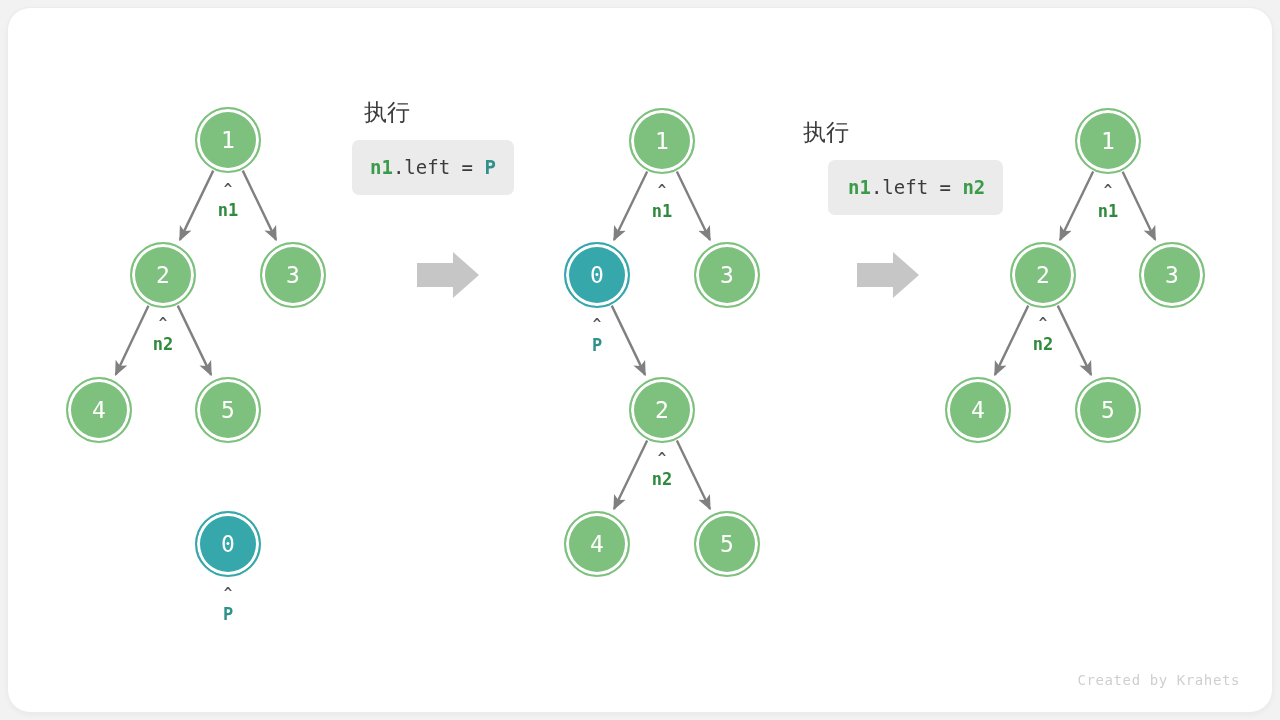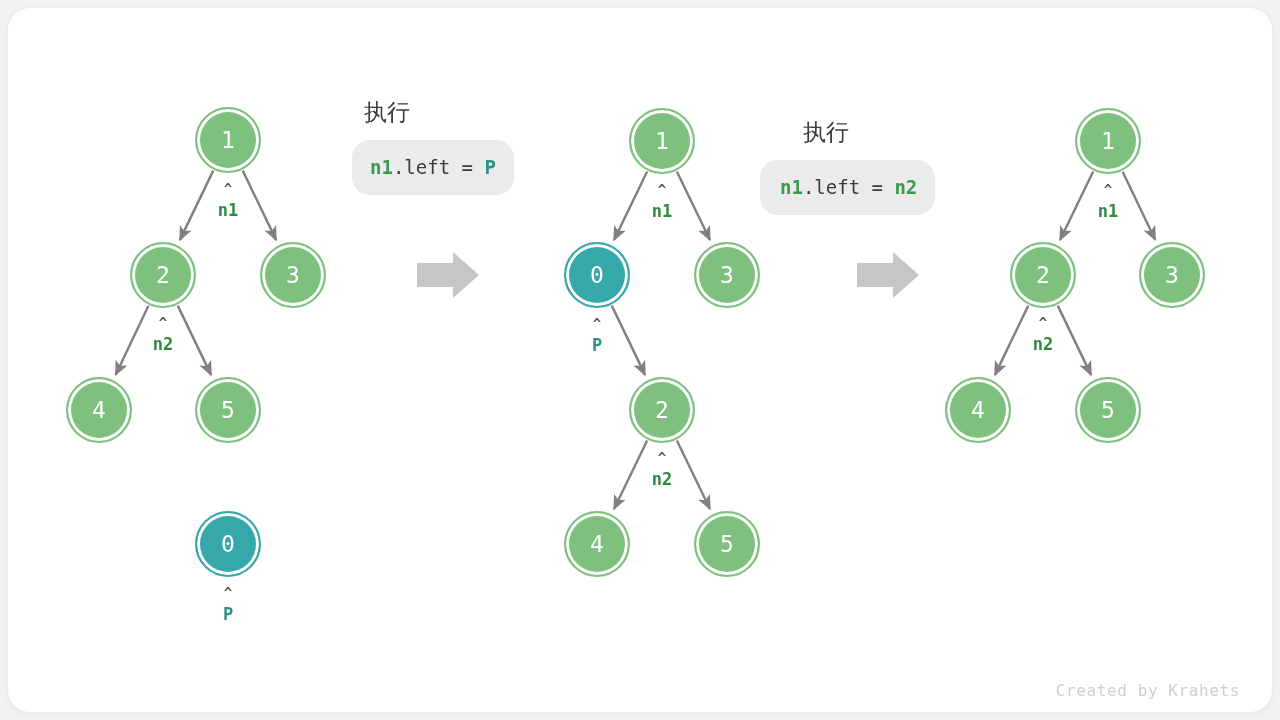--- a/index.html
+++ b/index.html
@@ -99,40 +99,40 @@
     font-size: 23px;
     color: #3b3b3d;
     line-height: 1;
     user-select: none;
   }
 
   
   .codebox {
     position: absolute;
     background: #ebebeb;
-    border-radius: 18px;
+    border-radius: 7px;
     padding: 13px 18px;
     font-family: "DejaVu Sans Mono", "Liberation Mono", monospace;
     font-size: 19px;
     line-height: 29px;
     color: #3b3b3d;
     white-space: pre;
     user-select: none;
     text-align: center;
   }
   .codebox .v-n  { color: #3a9b4a; font-weight: 700; }
   .codebox .v-p  { color: #2f9188; font-weight: 700; }
 
   
   #watermark {
     position: absolute;
     right: 40px;
-    bottom: 20px;
-    font-family: "DejaVu Sans Mono", "Liberation Mono", monospace;
-    font-size: 16px;
+    bottom: 32px;
+    font-family: "DejaVu Sans Mono", "Liberation Mono", monospace;
+    font-size: 14px;
     color: #cfcfcf;
     letter-spacing: 0.6px;
     user-select: none;
   }
 </style>
 </head>
 <body>
 
 <div id="stage">
   <div id="card"></div>
@@ -214,17 +214,17 @@
       </div>
       <div class="ptr" style="left: 1013px; top: 318px;">
         <span class="caret">^</span>
         <span class="lbl green">n2</span>
       </div>
     </div>
   <div id="text-layer">
       <div class="step-title" style="left: 364px; top: 101px;">执行</div>
       <div class="codebox" style="left: 352px; top: 140px;"><div><span class="v-n">n1</span><span>.left = </span><span class="v-p">P</span></div></div>
       <div class="step-title" style="left: 803px; top: 121px;">执行</div>
-      <div class="codebox" style="left: 760px; top: 160px; padding-left: 20px;"><div><span class="v-n">n1</span><span>.left = </span><span class="v-n">n2</span></div></div>
+      <div class="codebox" style="left: 828px; top: 160px; padding-left: 20px;"><div><span class="v-n">n1</span><span>.left = </span><span class="v-n">n2</span></div></div>
     </div>
 
   <div id="watermark">Created by Krahets</div>
 </div>
 
 </body></html>

